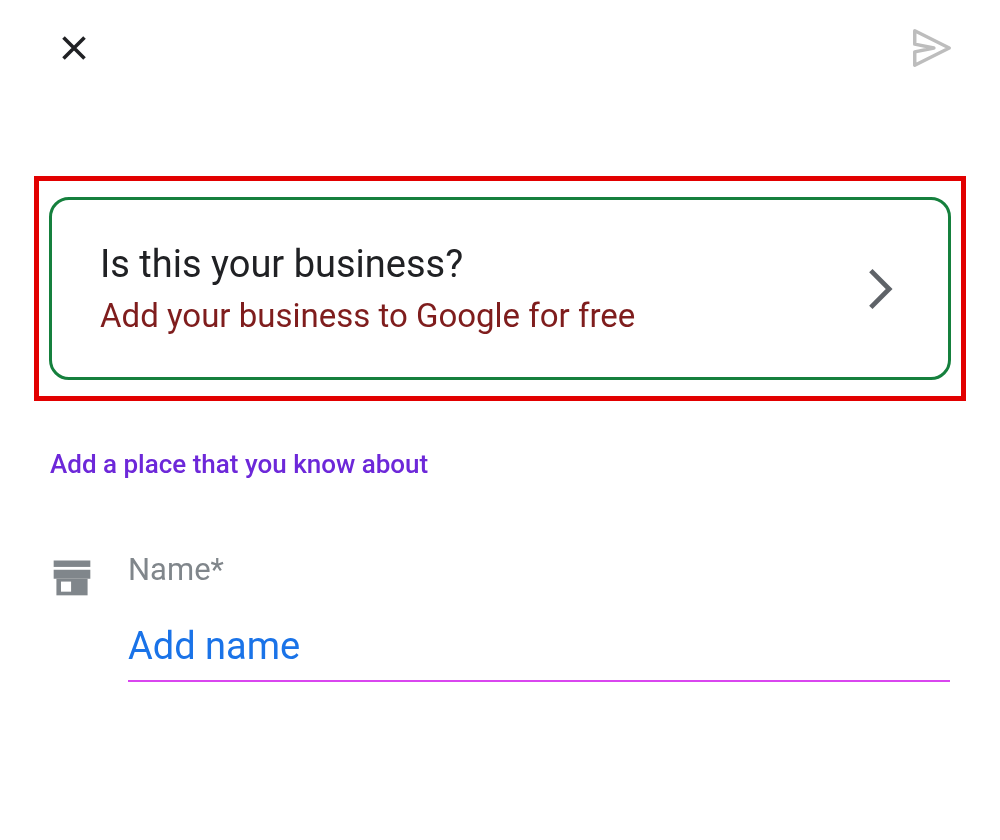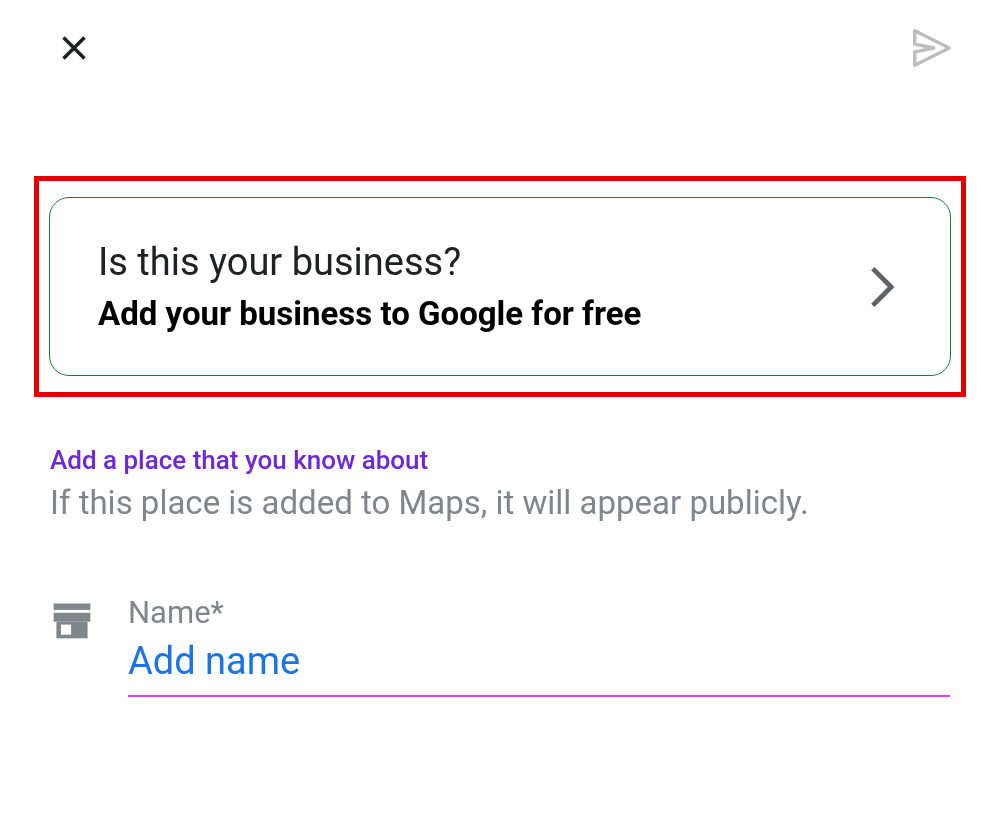--- a/index.html
+++ b/index.html
@@ -44,41 +44,41 @@
       padding: 0 40px;
     }
     .highlight-box {
       border: 5px solid #e20000;
       padding: 16px 10px;
       margin-top: 90px;
       margin-left: -6px;
       margin-right: -6px;
     }
     .business-card {
-      border: 1px solid #15803d;
+      border: 3px solid #15803d;
       border-radius: 20px;
       padding: 42px 48px;
       display: flex;
       align-items: center;
       justify-content: space-between;
       cursor: pointer;
     }
     .business-card-text {
       flex: 1;
     }
     .business-card-title {
       font-size: 38px;
       font-weight: 400;
       color: #202124;
       margin-bottom: 10px;
     }
     .business-card-subtitle {
       font-size: 33px;
-      font-weight: 700;
-      color: #000000;
+      font-weight: 400;
+      color: #7f1d1d;
     }
     .chevron {
       width: 40px;
       height: 40px;
       display: flex;
       align-items: center;
       justify-content: center;
     }
     .chevron svg { width: 28px; height: 44px; }
     .section {
@@ -106,20 +106,21 @@
       width: 48px;
       margin-right: 30px;
       padding-top: 4px;
     }
     .form-icon svg { width: 44px; height: 44px; }
     .form-content { flex: 1; }
     .form-label {
       font-size: 31px;
       font-weight: 400;
       color: #80868b;
+      margin-bottom: 28px;
     }
     .form-input {
       width: 100%;
       border: none;
       border-bottom: 2px solid #d946ef;
       font-size: 38px;
       font-weight: 400;
       color: #1a73e8;
       padding: 8px 0 12px 0;
       outline: none;
@@ -157,21 +158,20 @@
       <div class="chevron">
         <svg viewBox="0 0 14 24">
           <path d="M2 2 L12 12 L2 22" stroke="#5f6368" stroke-width="2.6" fill="none"></path>
         </svg>
       </div>
     </div>
   </div>
 
   <div class="section">
     <div class="section-title">Add a place that you know about</div>
-    <div class="section-subtitle">If this place is added to Maps, it will appear publicly.</div>
   </div>
 
   <div class="form-row">
     <div class="form-icon">
       <svg viewBox="0 0 24 24">
         <rect x="2" y="3" width="20" height="3.5" fill="#80868b"></rect>
         <path d="M2 8 L22 8 L22 13 L2 13 Z" fill="#80868b"></path>
         <rect x="3.5" y="13" width="17" height="9" fill="#80868b"></rect>
         <rect x="6" y="14.5" width="5.5" height="5.5" fill="#fff"></rect>
       </svg>

